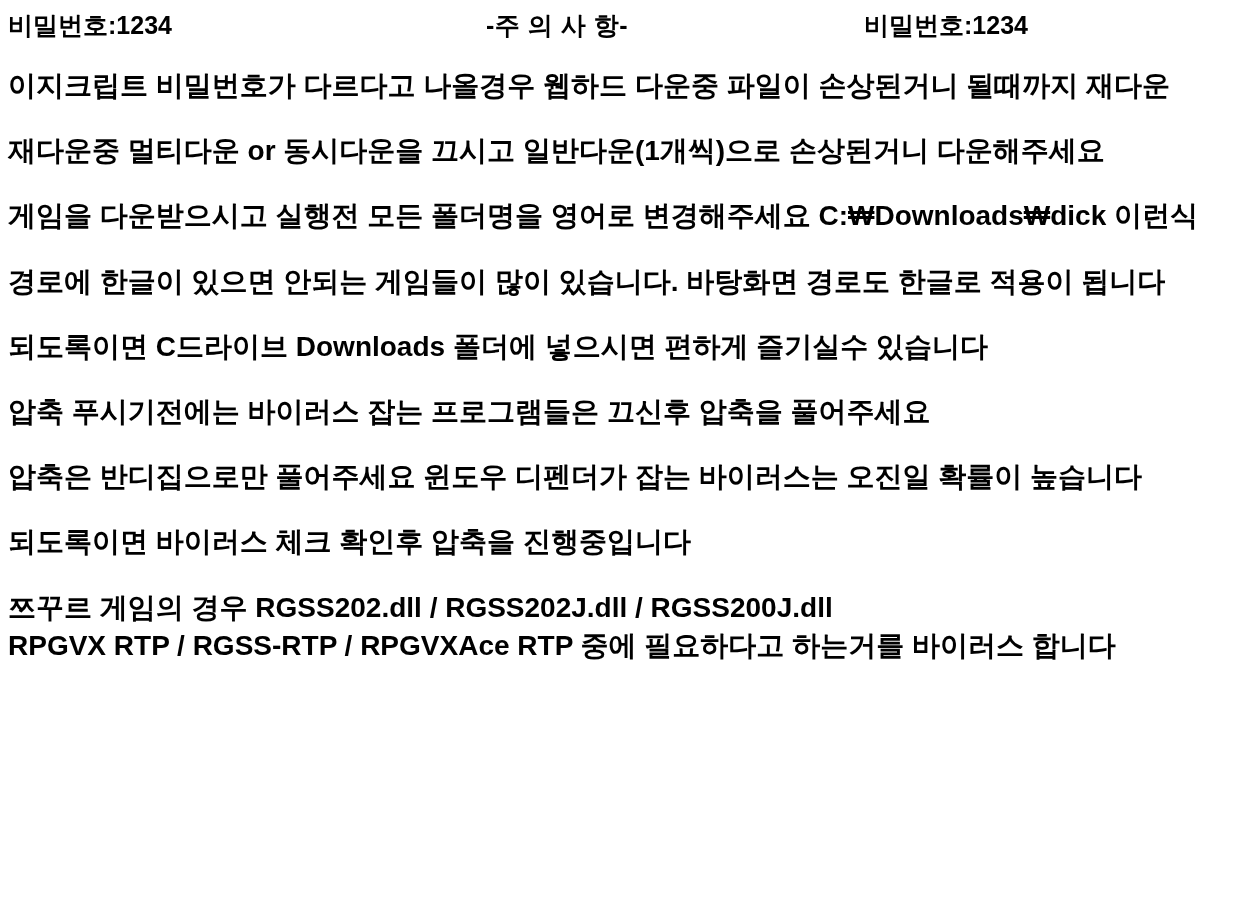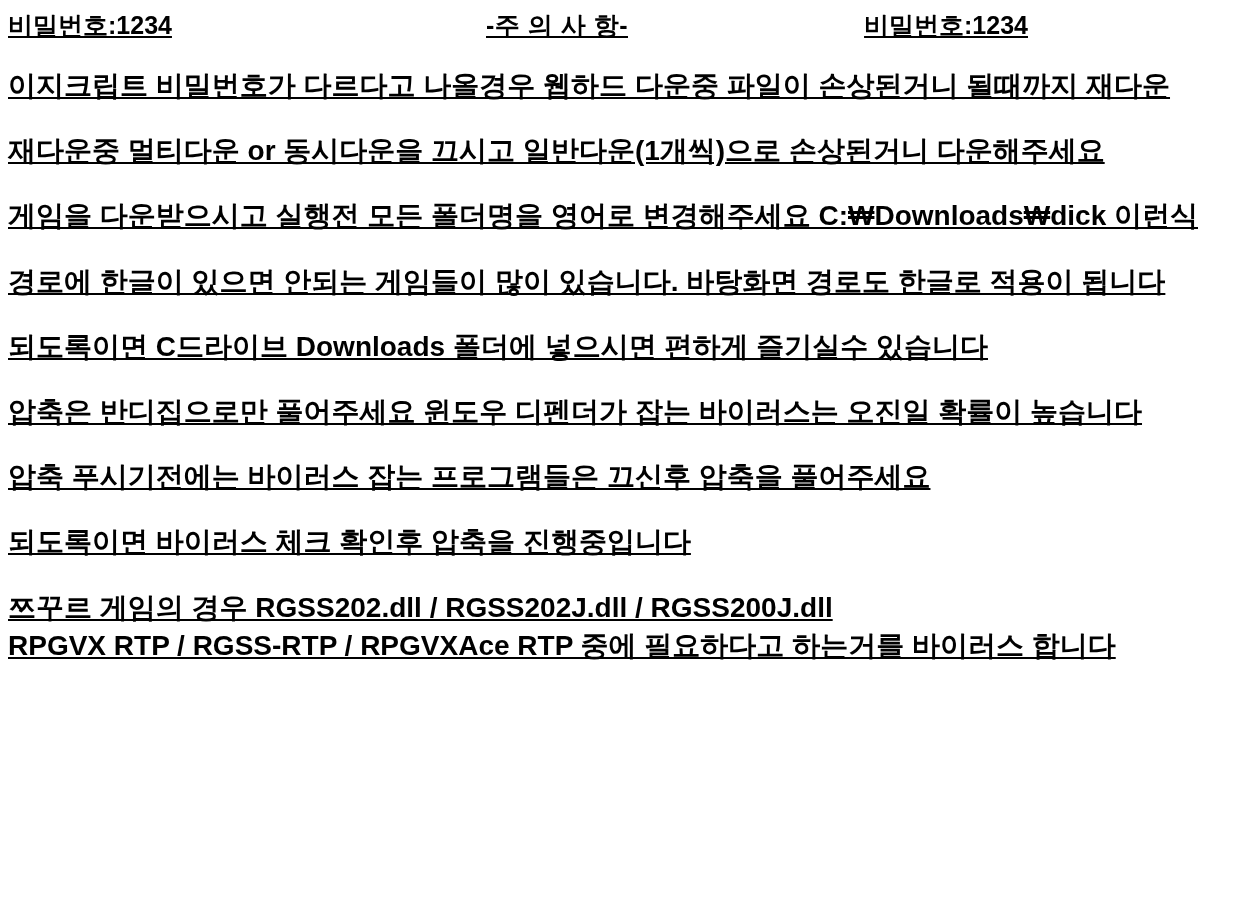--- a/index.html
+++ b/index.html
@@ -13,21 +13,20 @@
     font-family: "Liberation Sans", "DejaVu Sans", sans-serif;
     color: #000000;
     overflow: hidden;
   }
   .page {
     position: relative;
     width: 1246px;
     height: 897px;
     box-sizing: border-box;
     padding: 10px 8px 0 8px;
-    text-decoration: underline;
   }
   .header-row {
     display: flex;
     align-items: baseline;
     font-weight: bold;
     font-size: 25px;
     line-height: 1.2;
     margin-bottom: 30px;
     white-space: nowrap;
   }
@@ -66,20 +65,20 @@
     <span class="hdr-center">-주   의   사   항-</span>
     <span class="hdr-right">비밀번호:1234</span>
   </div>
 
   <div class="notice-body">
     <p class="notice-line">이지크립트 비밀번호가 다르다고 나올경우 웹하드 다운중 파일이 손상된거니 될때까지 재다운</p>
     <p class="notice-line">재다운중 멀티다운 or 동시다운을 끄시고 일반다운(1개씩)으로 손상된거니 다운해주세요</p>
     <p class="notice-line">게임을 다운받으시고 실행전 모든 폴더명을 영어로 변경해주세요 C:₩Downloads₩dick 이런식</p>
     <p class="notice-line">경로에 한글이 있으면 안되는 게임들이 많이 있습니다. 바탕화면 경로도 한글로 적용이 됩니다</p>
     <p class="notice-line">되도록이면 C드라이브 Downloads 폴더에 넣으시면 편하게 즐기실수 있습니다</p>
+    <p class="notice-line">압축 푸시기전에는 바이러스 잡는 프로그램들은 끄신후 압축을 풀어주세요</p>
     <p class="notice-line">압축은 반디집으로만 풀어주세요 윈도우 디펜더가 잡는 바이러스는 오진일 확률이 높습니다</p>
-    <p class="notice-line">압축 푸시기전에는 바이러스 잡는 프로그램들은 끄신후 압축을 풀어주세요</p>
     <p class="notice-line">되도록이면 바이러스 체크 확인후 압축을 진행중입니다</p>
     <p class="notice-line tight">쯔꾸르 게임의 경우 RGSS202.dll / RGSS202J.dll / RGSS200J.dll</p>
     <p class="notice-line">RPGVX RTP /  RGSS-RTP  / RPGVXAce RTP 중에 필요하다고 하는거를 바이러스 합니다</p>
   </div>
 
 </div>
 
 </body></html>

